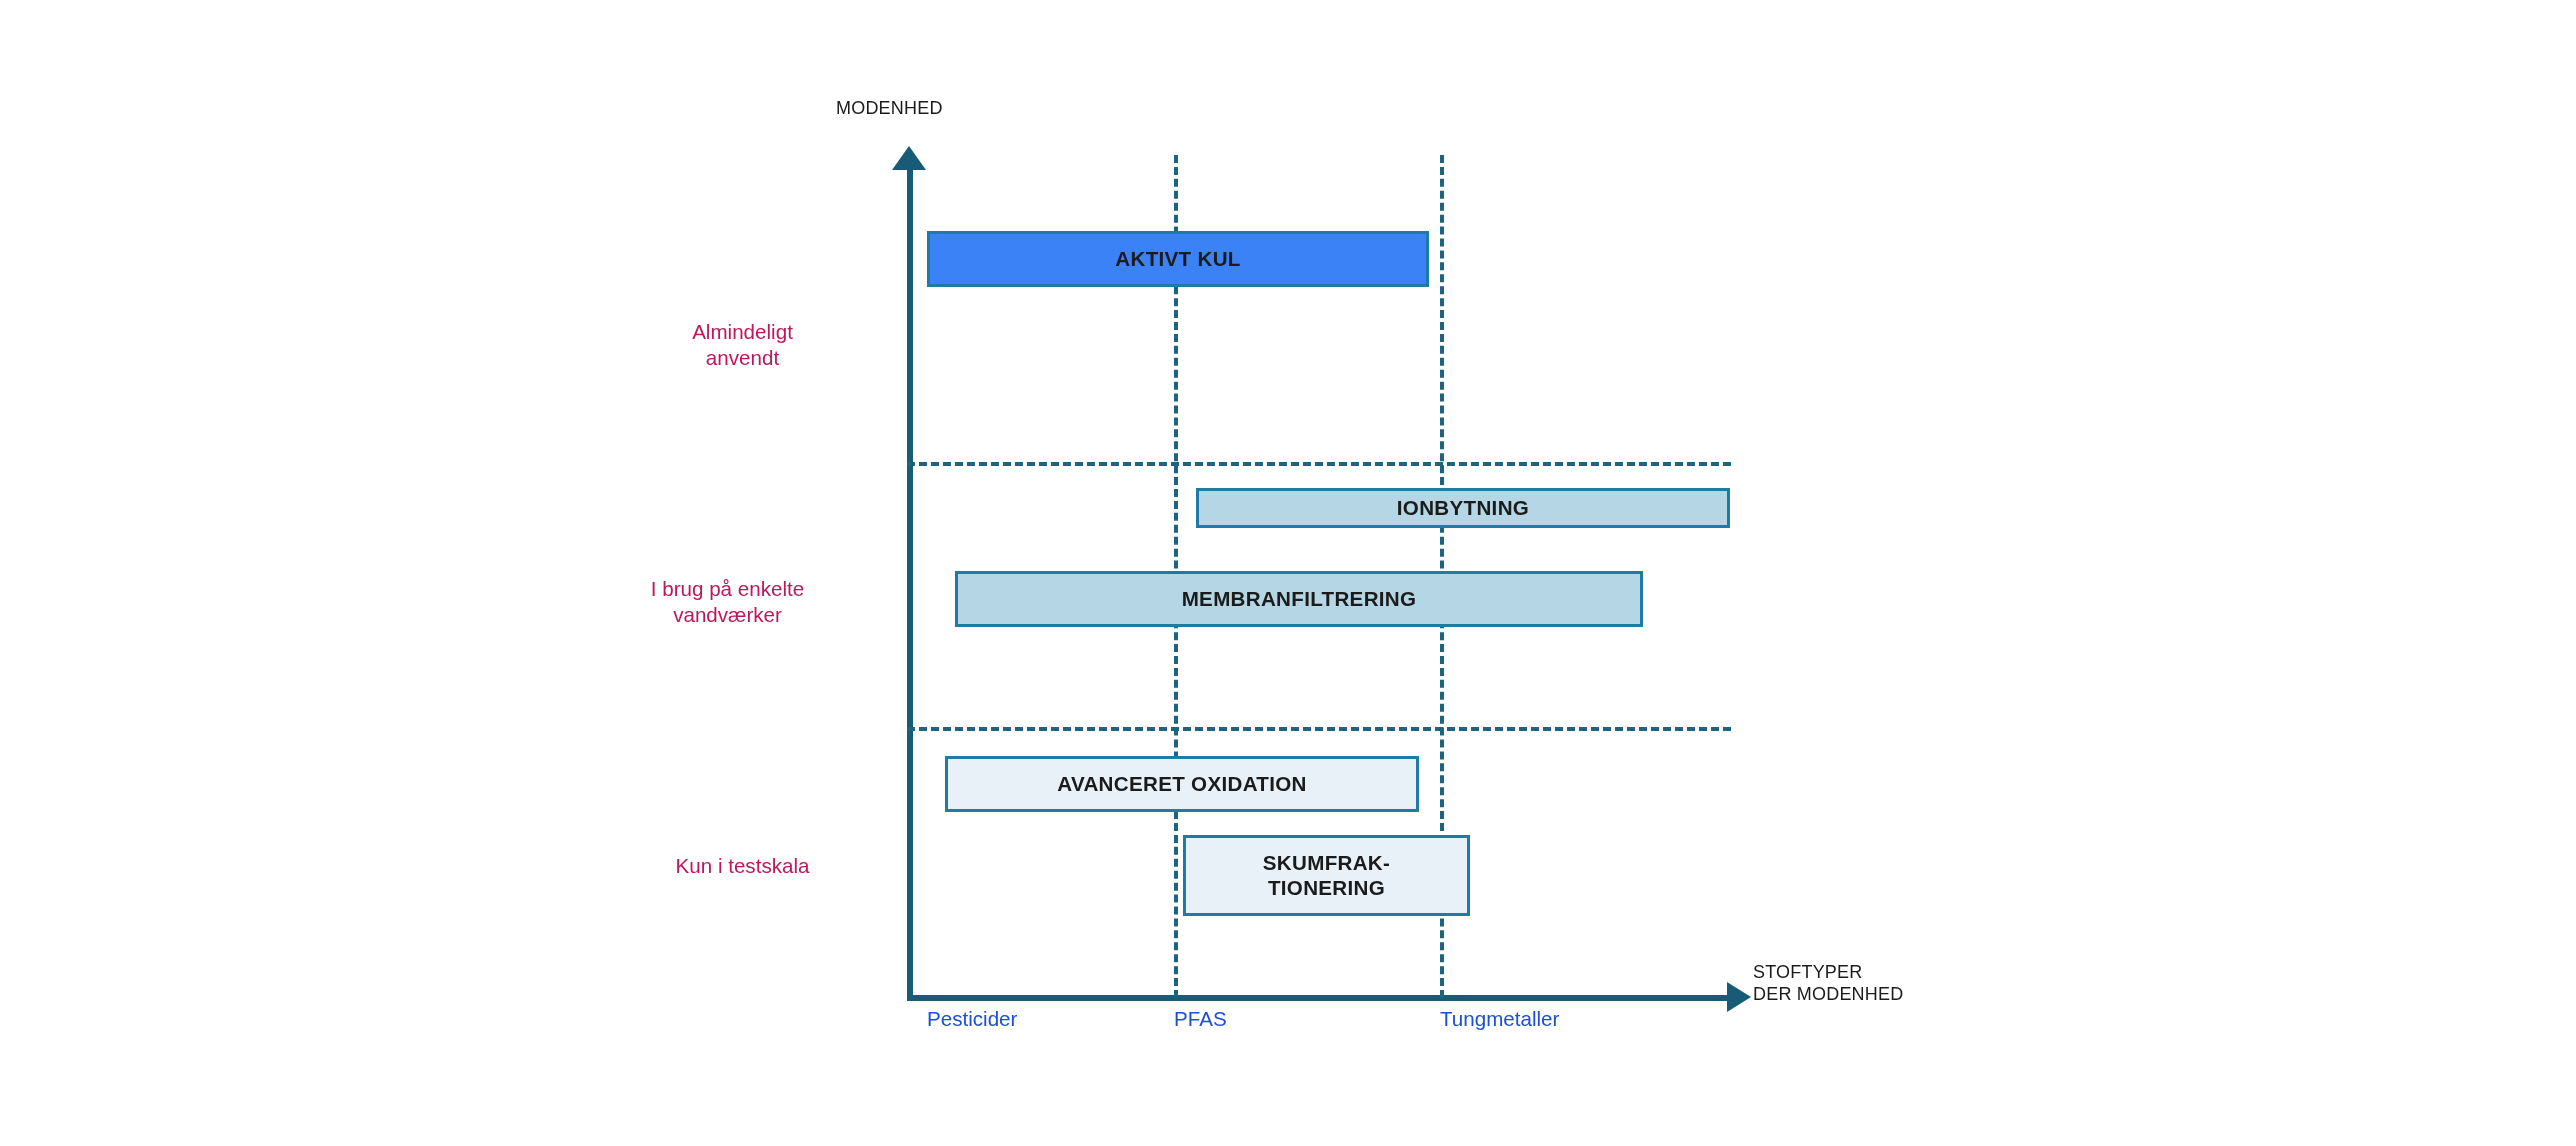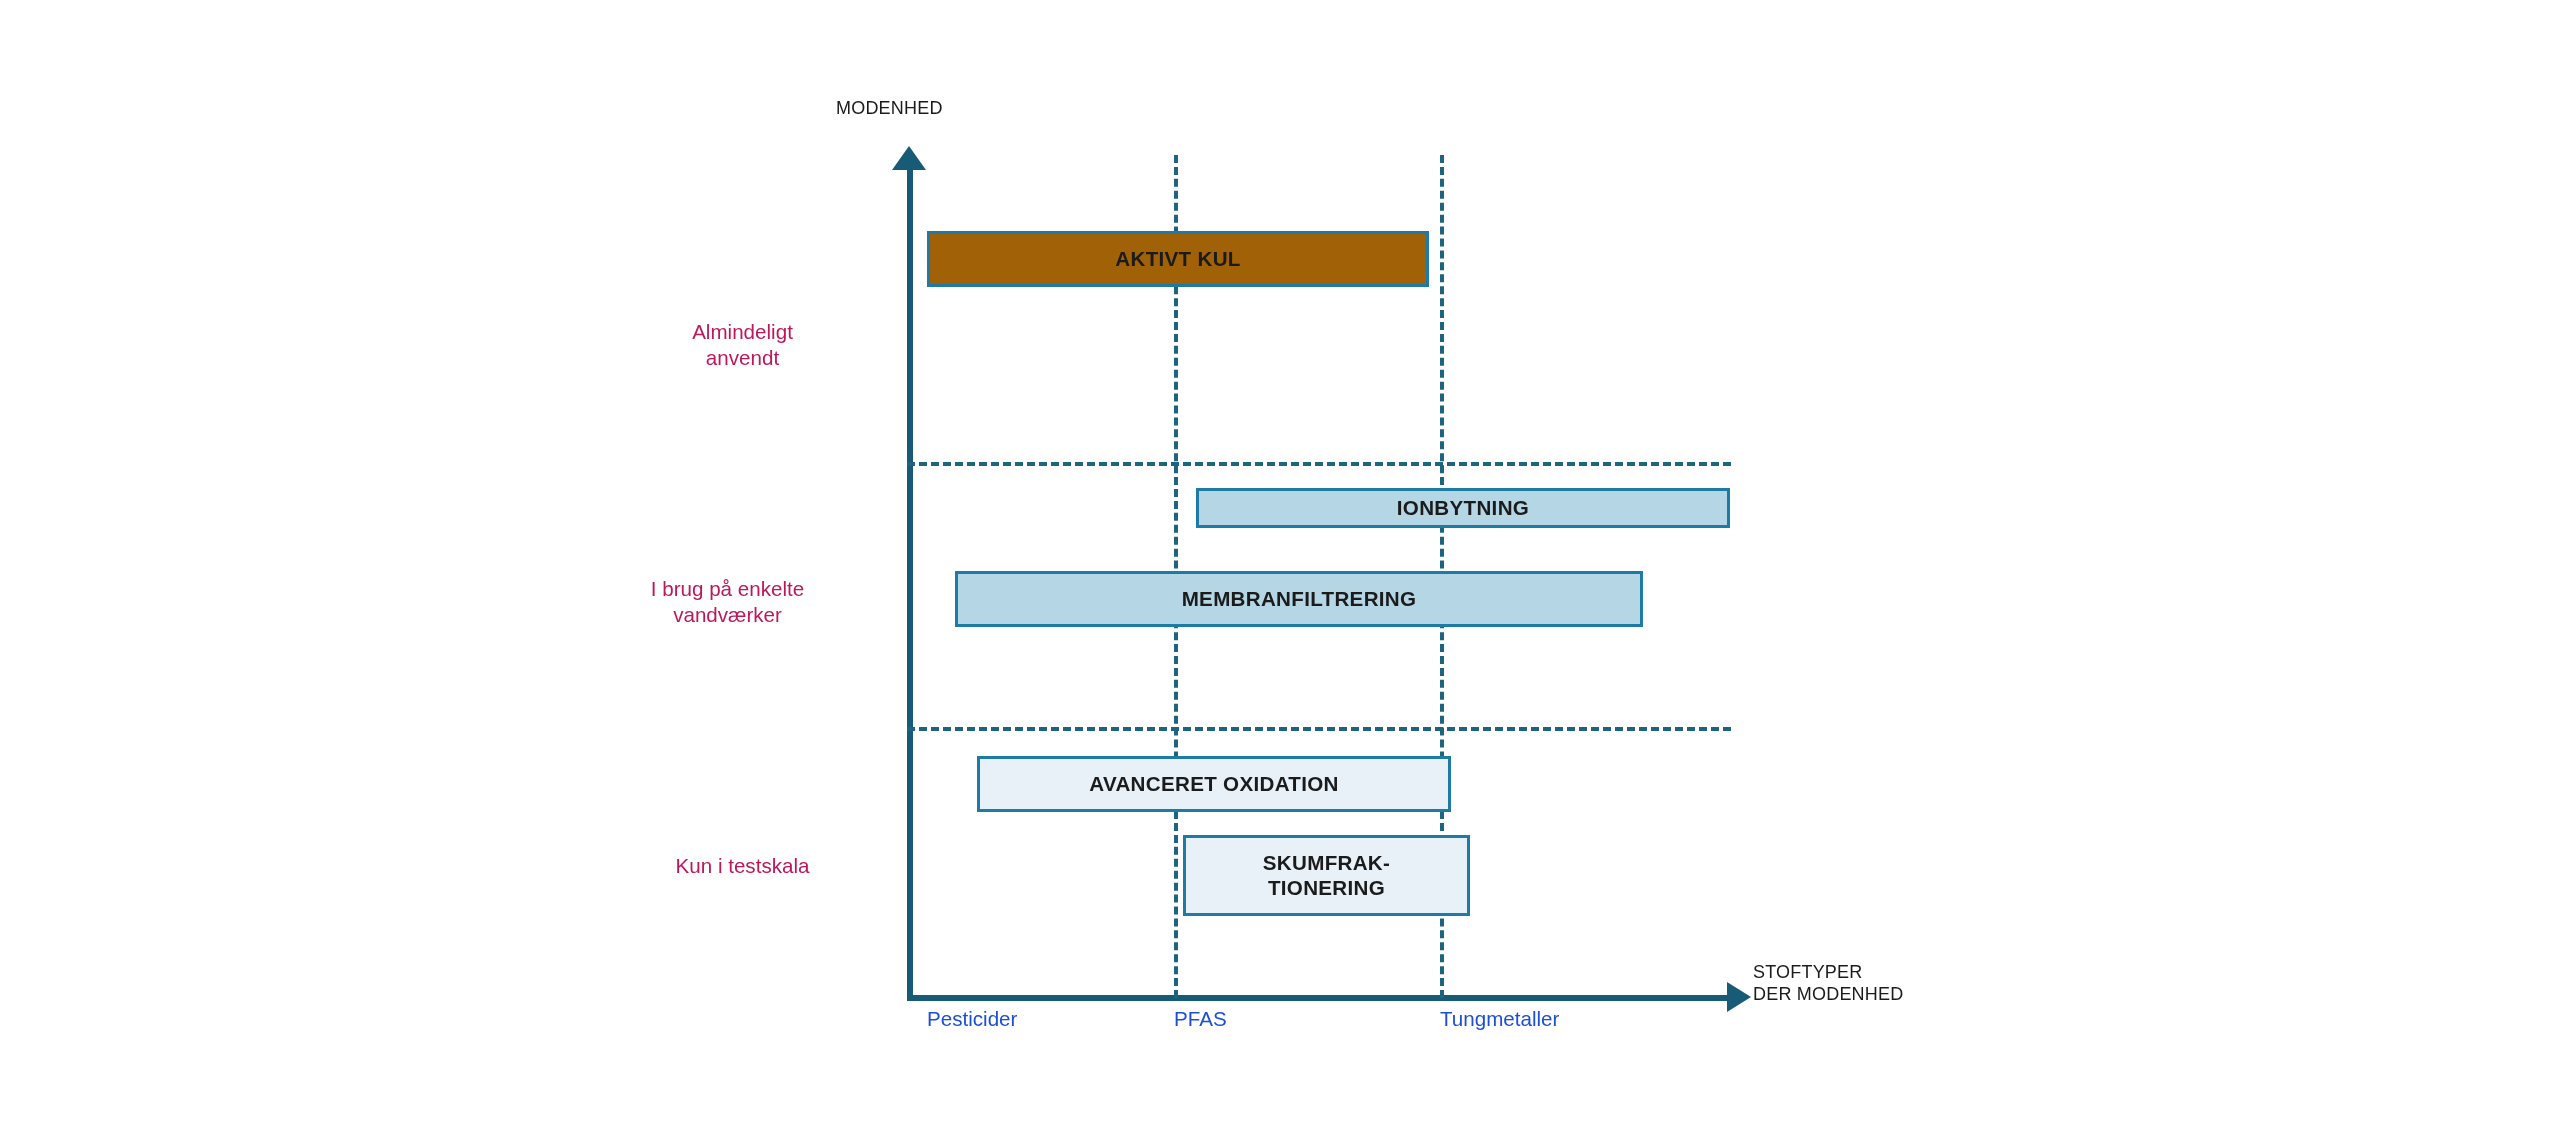--- a/index.html
+++ b/index.html
@@ -135,34 +135,33 @@
     border: 3.6px solid #1e7ba6;
     color: #1b1b1b;
     font-weight: bold;
     font-size: 20.6px;
     letter-spacing: 0.3px;
     line-height: 1.18;
     white-space: pre-line;
   }
   #bar-aktivt-kul {
     left: 927px;  top: 231px;  width: 502px;  height: 56px;
-    background: #a16207;
+    background: #3b82f6;
   }
   #bar-ionbytning {
     left: 1196px;  top: 488px;  width: 534px; height: 40px;
     background: #b4d6e5;
   }
   #bar-membranfiltrering {
     left: 955px;  top: 571px; width: 688px; height: 56px;
     background: #b4d6e5;
   }
   #bar-avanceret-oxidation {
     left: 945px;  top: 756px; width: 474px;  height: 56px;
     background: #e8f1f7;
-    margin-left: 32px;
   }
   #bar-skumfraktionering {
     left: 1183px;  top: 835px; width: 287px;  height: 81px;
     background: #e8f1f7;
   }
 </style>
 </head>
 <body>
 
 <div id="diagram">

